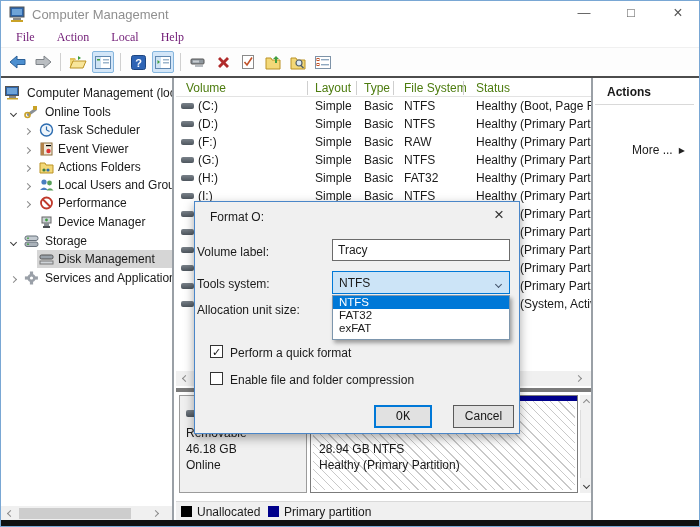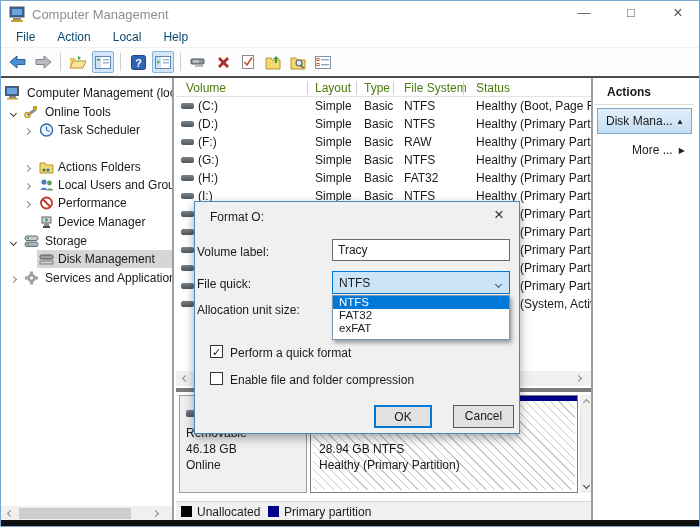--- a/index.html
+++ b/index.html
@@ -9,21 +9,21 @@
 
   
   .titlebar { position:absolute; left:0; top:0; width:100%; height:26px; background:#fff; }
   .app-icon { position:absolute; left:8px; top:5px; width:17px; height:16px; }
   .title-text { position:absolute; left:31px; top:6px; font-size:13px; color:#8f8f8f; }
   .win-btn { position:absolute; top:0; width:34px; height:24px; text-align:center; line-height:24px; color:#555; font-size:13px; cursor:default; }
   .btn-min { left:566px; } .btn-max { left:613px; } .btn-close { left:660px; font-size:16px; }
 
   
   .menubar { position:absolute; left:0; top:26px; width:100%; height:21px; background:#fff; display:flex; align-items:center; padding-left:4px; border-bottom:1px solid #f0f0f0; }
-  .menu-item { padding:0 11px; height:21px; line-height:21px; color:#0c4a6e; }
+  .menu-item { padding:0 11px; height:21px; line-height:21px; color:#701a75;font-family:Liberation Serif, serif; }
 
   
   .toolbar { position:absolute; left:0; top:47px; width:100%; height:28px; background:#fdfdfd; display:flex; align-items:center; padding-left:6px; gap:3px; }
   .tb-btn { width:22px; height:22px; display:flex; align-items:center; justify-content:center; border:1px solid transparent; border-radius:2px; }
   .tb-btn.hl { background:#d3e6f8; border-color:#86b6de; }
   .tb-sep { width:1px; height:18px; background:#d0d0d0; margin:0 3px; }
   .toolbar-underline { position:absolute; left:0; top:75px; width:100%; height:2px; background:#4c4c4c; }
 
   
   .tree-pane { position:absolute; left:0; top:77px; width:173px; height:443px; background:#fff; border-right:2px solid #9aa0a6; overflow:hidden; }
@@ -95,21 +95,21 @@
   .dlg-input { position:absolute; left:137px; top:37px; width:178px; height:22px; border:1px solid #6b6b6b; background:#fff; padding-left:5px; font:12px "Liberation Sans",sans-serif; color:#1a1a1a; }
   .dlg-combo { position:absolute; left:137px; top:69px; width:178px; height:23px; background:#cce4f7; border:1px solid #0078d7; display:flex; align-items:center; }
   .combo-text { margin-left:6px; }
   .combo-chev { position:absolute; right:8px; }
   .dropdown { position:absolute; left:137px; top:93px; width:178px; background:#fff; border:1px solid #7d96ad; box-shadow:2px 3px 4px rgba(0,0,0,.35); padding-bottom:4px; z-index:30; }
   .dd-item { height:13px; line-height:13px; padding-left:6px; font-size:11.5px; }
   .dd-item.sel { background:#0078d7; color:#fff; }
   .cb-box { position:absolute; left:15px; width:13px; height:13px; background:#fff; border:1px solid #333; text-align:center; line-height:12px; font-size:11px; color:#111; }
   .cb-label { position:absolute; left:35px; white-space:nowrap; }
   .dlg-btn { position:absolute; top:203px; height:23px; background:#e1e1e1; text-align:center; line-height:20px; }
-  .btn-ok { left:179px; width:58px; border:2px solid #0078d7; }
+  .btn-ok { left:179px; width:58px; border:2px solid #0078d7;font-family:Liberation Mono, monospace; }
   .btn-cancel { left:258px; width:61px; border:1px solid #5a5a5a; line-height:21px; }
 
   .bottom-strip { position:absolute; left:0; bottom:0; width:100%; height:6px; background:#101010; }
   svg { display:block; }
 </style>
 </head>
 <body>
 
 <div id="window">
 
@@ -255,20 +255,32 @@
       <span class="ticon" style="left:38px;">
         <svg width="15" height="14" viewBox="0 0 15 14">
             <circle cx="7.5" cy="7" r="6" fill="#eef5fb" stroke="#2c6cb0" stroke-width="1.4"></circle>
             <line x1="7.5" y1="7" x2="7.5" y2="3.5" stroke="#2c6cb0" stroke-width="1.2"></line>
             <line x1="7.5" y1="7" x2="10.5" y2="8.5" stroke="#2c6cb0" stroke-width="1.2"></line>
           </svg>
       </span>
       <span class="t-label" style="left:57px;">Task Scheduler</span>
     </div>
 
+    <div class="tree-row" style="top:62px;">
+      <span class="t-exp" style="left:20px;"><span class="chev right"></span></span>
+      <span class="ticon" style="left:38px;">
+        <svg width="15" height="14" viewBox="0 0 15 14">
+            <rect x="2" y="1" width="11" height="12" fill="#efe8d8" stroke="#8a6d3b"></rect>
+            <rect x="2" y="1" width="3" height="12" fill="#b4824a"></rect>
+            <circle cx="9.5" cy="9" r="2.2" fill="#d33"></circle>
+            <rect x="7" y="3" width="5" height="1.2" fill="#9a8softc65c"></rect>
+          </svg>
+      </span>
+      <span class="t-label" style="left:57px;">Event Viewer</span>
+    </div>
 
     <div class="tree-row" style="top:80px;">
       <span class="t-exp" style="left:20px;"><span class="chev right"></span></span>
       <span class="ticon" style="left:38px;">
         <svg width="15" height="14" viewBox="0 0 15 14">
             <path d="M1 3 h5 l1 2 h7 v8 H1 Z" fill="#f3d878" stroke="#bb9224"></path>
             <circle cx="5" cy="10" r="1.6" fill="#3f7e3f"></circle>
             <circle cx="9" cy="10" r="1.6" fill="#2c6cb0"></circle>
           </svg>
       </span>
@@ -483,38 +495,34 @@
       <span class="lg-sq lg-black"></span>
       <span class="lg-lab" style="left:21px;">Unallocated</span>
       <span class="lg-sq lg-navy"></span>
       <span class="lg-lab" style="left:108px;">Primary partition</span>
     </div>
   </div>
 
   <div class="actions-pane">
     <span class="act-header">Actions</span>
     <div class="act-line"></div>
-    <div class="act-group">
-      <span class="act-group-label">Disk Mana...</span>
-      <span class="act-arrow">▲</span>
-    </div>
     <div class="act-more">
       <span class="act-more-label">More ...</span>
       <span class="act-arrow">▶</span>
     </div>
   </div>
 
   <div class="dialog">
     <span class="dlg-title">Format O:</span>
     <span class="dlg-close">×</span>
 
     <span class="dlg-label" style="top:43px;">Volume label:</span>
     <input class="dlg-input" value="Tracy" style="">
 
-    <span class="dlg-label" style="top:75px;">File quick:</span>
+    <span class="dlg-label" style="top:75px;">Tools system:</span>
     <div class="dlg-combo">
       <span class="combo-text">NTFS</span>
       <span class="combo-chev"><span class="chev down" style="border-color:#44546a;"></span></span>
     </div>
 
     <span class="dlg-label" style="top:101px;">Allocation unit size:</span>
 
     <div class="dropdown">
       <div class="dd-item sel">NTFS</div>
       <div class="dd-item">FAT32</div>

